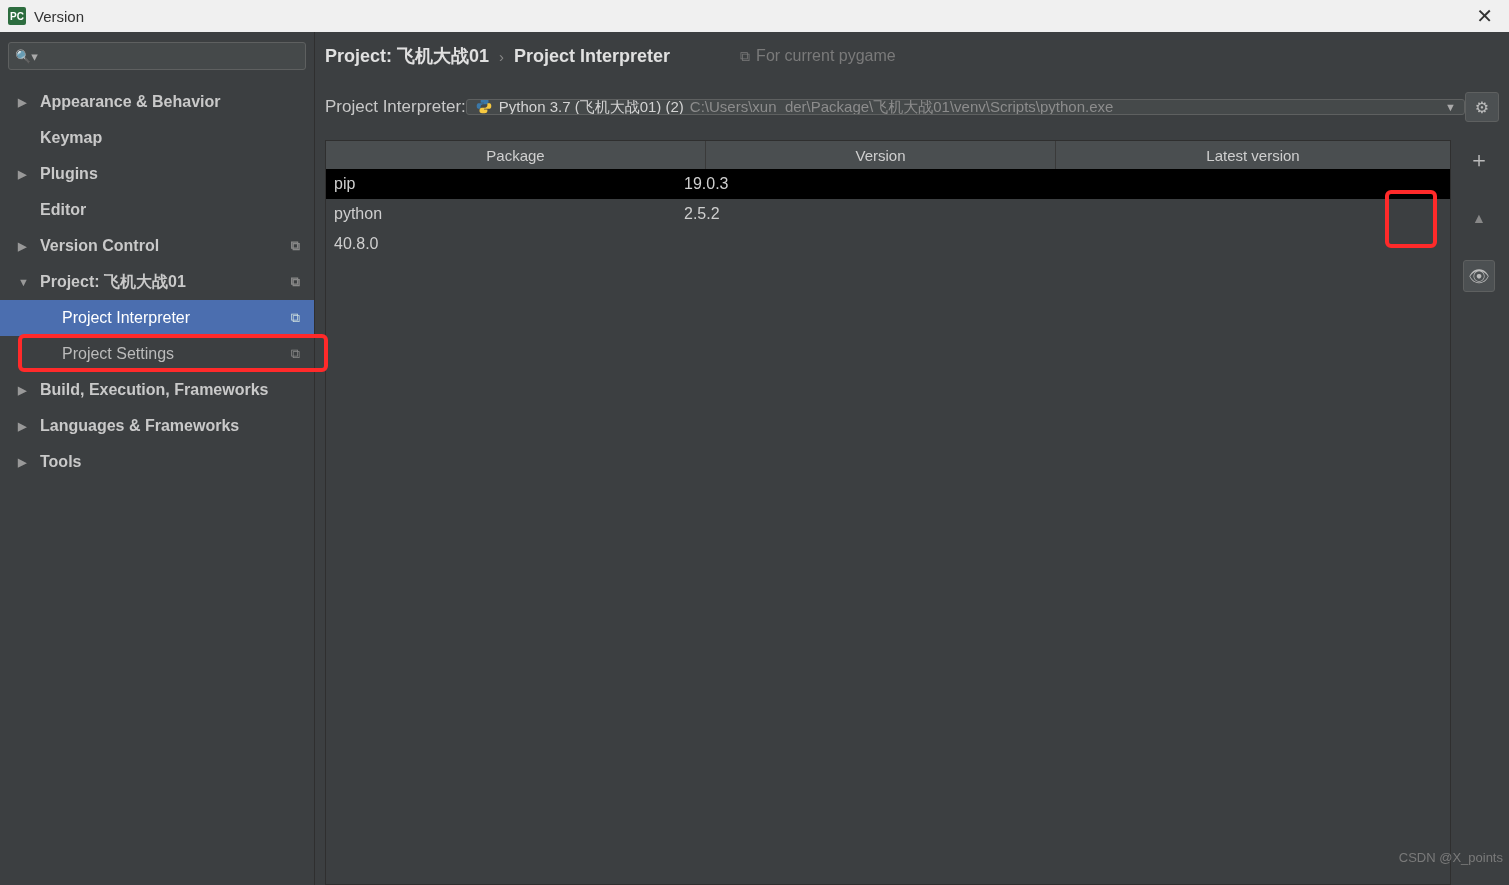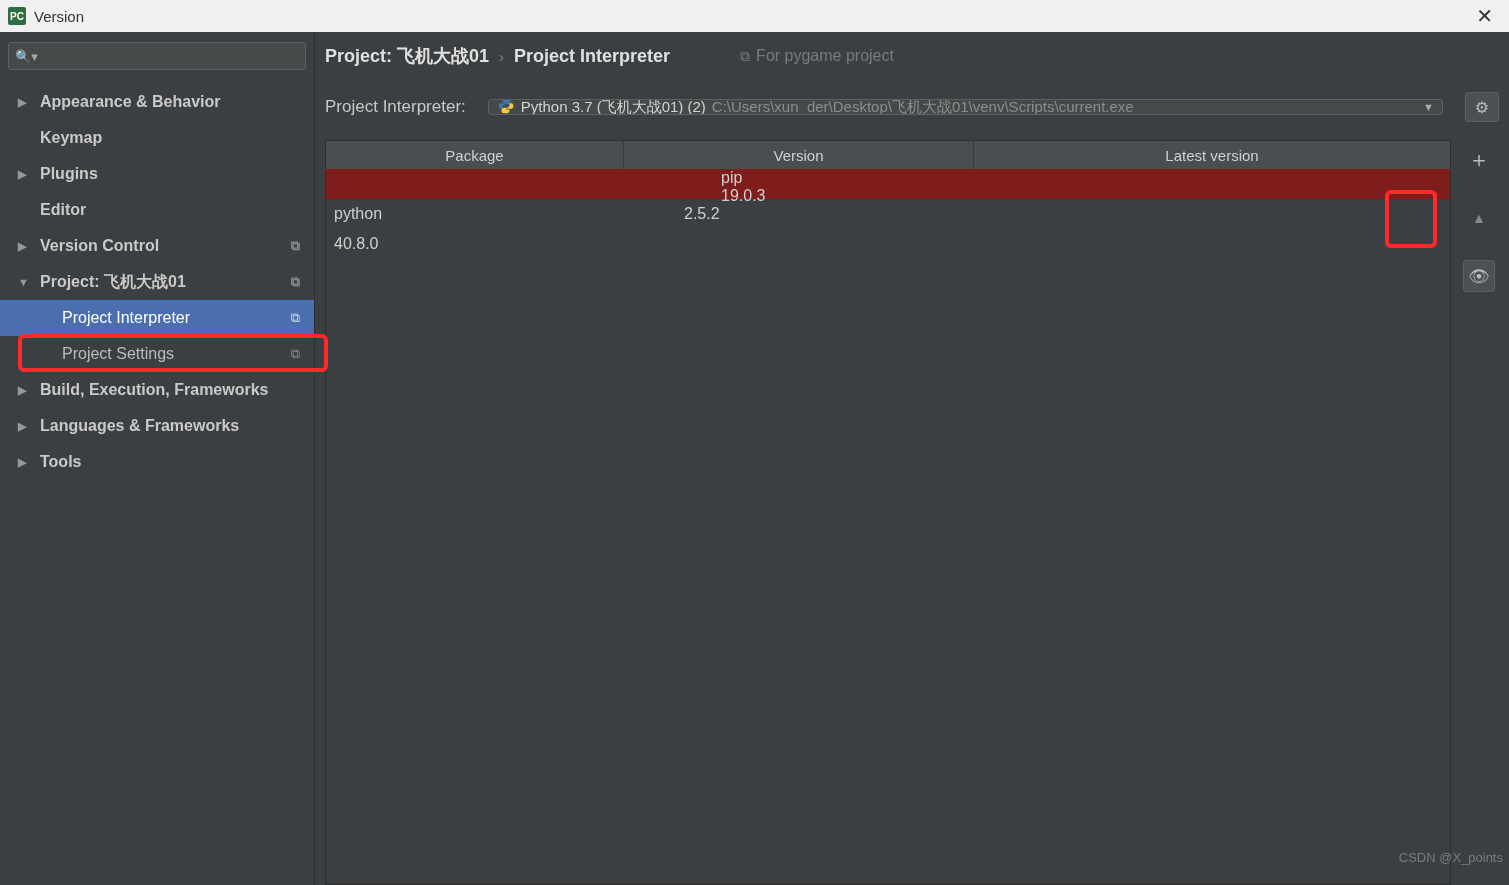--- a/index.html
+++ b/index.html
@@ -143,21 +143,21 @@
       font-size: 16px;
       display: flex;
       align-items: center;
       gap: 6px;
       font-weight: 400;
     }
     .interp-row {
       display: flex;
       align-items: center;
       padding: 10px 10px 18px 10px;
-      gap: 22px;
+      gap: 0;
     }
     .interp-label { font-size: 17px; color: #c8c8c8; }
     .interp-select {
       flex: 1;
       height: 16px;
       background: #45494a;
       border: 1px solid #5e6060;
       border-radius: 3px;
       display: flex;
       align-items: center;
@@ -206,32 +206,32 @@
       background: #4a4e50;
       font-size: 15px;
       color: #cfcfcf;
     }
     .pkg-header > div {
       display: flex;
       align-items: center;
       justify-content: center;
       border-right: 1px solid #3a3a3a;
     }
-    .col-pkg { width: 298px; }
+    .col-pkg { width: 380px; }
     .col-ver { width: 350px; }
     .col-lat { flex: 1; border-right: none !important; }
     .pkg-rows { flex: 1; background: #3c3f41; }
     .pkg-row {
       display: flex;
       height: 30px;
       align-items: center;
       font-size: 16px;
       color: #cfcfcf;
     }
-    .pkg-row.alt { background: #7f1d1d; flex-direction: column; }
+    .pkg-row.alt { background: #000000; }
     .pkg-row > div { padding-left: 8px; }
     .pkg-row .col-pkg { width: 350px; }
     .pkg-row .col-ver { width: 350px; }
     .pkg-row .col-lat { flex: 1; }
     .side-btns {
       width: 40px;
       display: flex;
       flex-direction: column;
       gap: 26px;
       align-items: center;
@@ -328,35 +328,35 @@
     </div>
   </div>
 
   <div class="content">
     <div class="breadcrumb">
       <span class="crumb-a">Project: 飞机大战01</span>
       <span class="crumb-sep">›</span>
       <span class="crumb-b">Project Interpreter</span>
       <span class="hint">
         <span style="font-size:14px">⧉</span>
-        <span>For pygame project</span>
+        <span>For current pygame</span>
       </span>
     </div>
 
     <div class="interp-row">
       <span class="interp-label">Project Interpreter:</span>
       <div class="interp-select">
         <span class="py-icon">
           <svg class="py-logo" viewBox="0 0 32 32">
               <path fill="#3B78A8" d="M15 3c-4 0-5 2-5 4v3h6v1H7c-2 0-4 1-4 5s2 5 4 5h3v-4c0-2 2-4 4-4h6c2 0 4-2 4-4V7c0-2-1-4-5-4h-4z"></path>
               <path fill="#F7C940" d="M17 29c4 0 5-2 5-4v-3h-6v-1h9c2 0 4-1 4-5s-2-5-4-5h-3v4c0 2-2 4-4 4h-6c-2 0-4 2-4 4v2c0 2 1 4 5 4h4z"></path>
             </svg>
         </span>
         <span class="name">Python 3.7 (飞机大战01) (2)</span>
-        <span class="path">C:\Users\xun_der\Desktop\飞机大战01\venv\Scripts\current.exe</span>
+        <span class="path">C:\Users\xun_der\Package\飞机大战01\venv\Scripts\python.exe</span>
         <span class="dd-arrow">▼</span>
       </div>
       <div class="gear-btn">
         <span>⚙</span>
       </div>
     </div>
 
     <div class="pkg-area">
       <div class="pkg-table-wrap">
         <div class="pkg-header">

